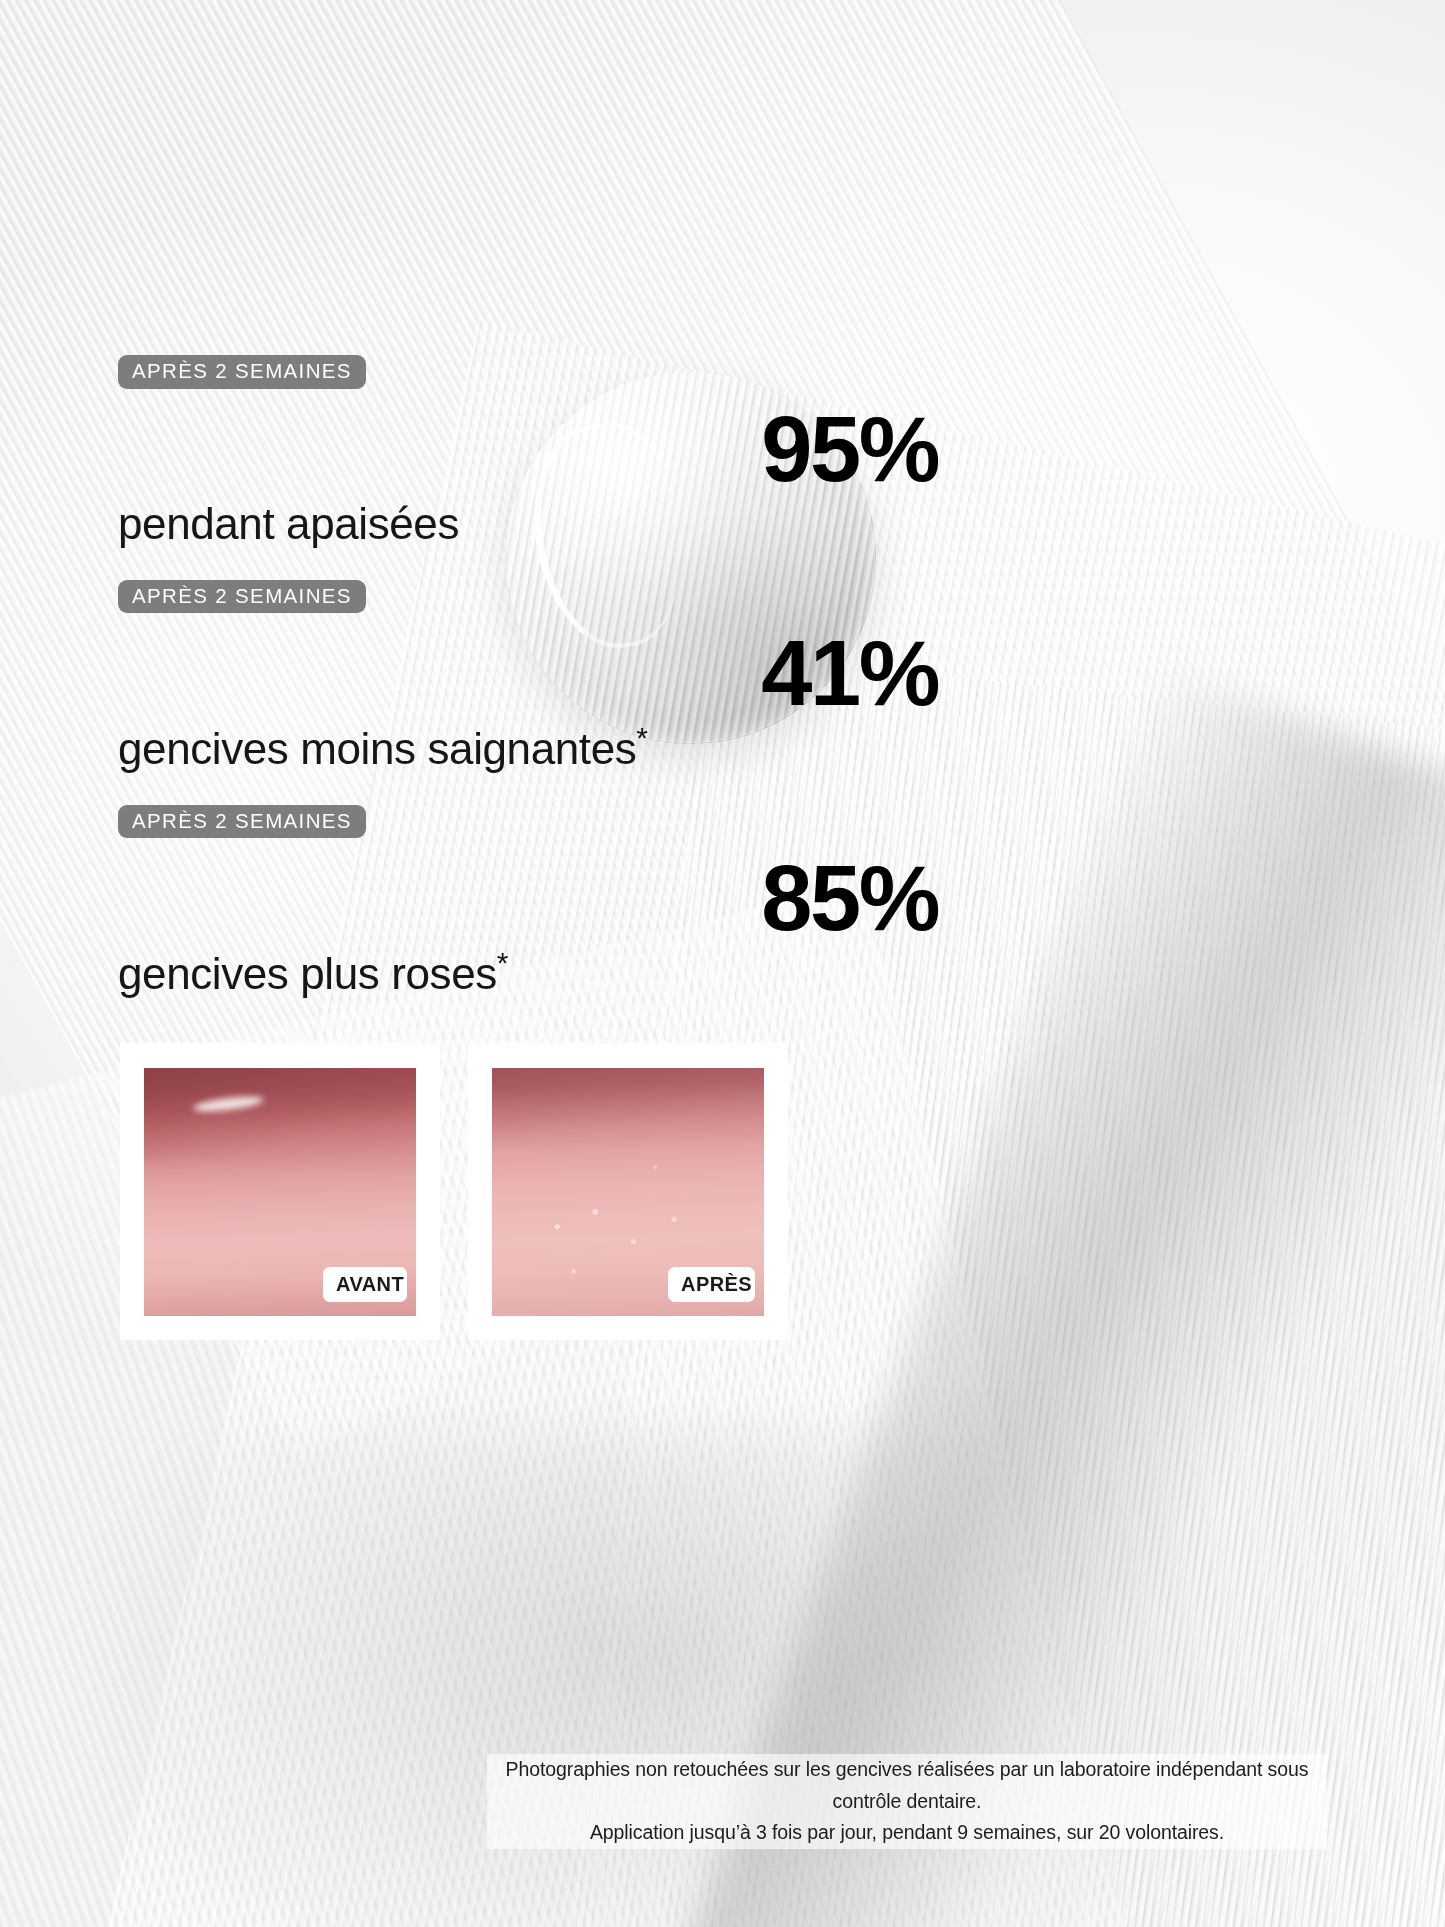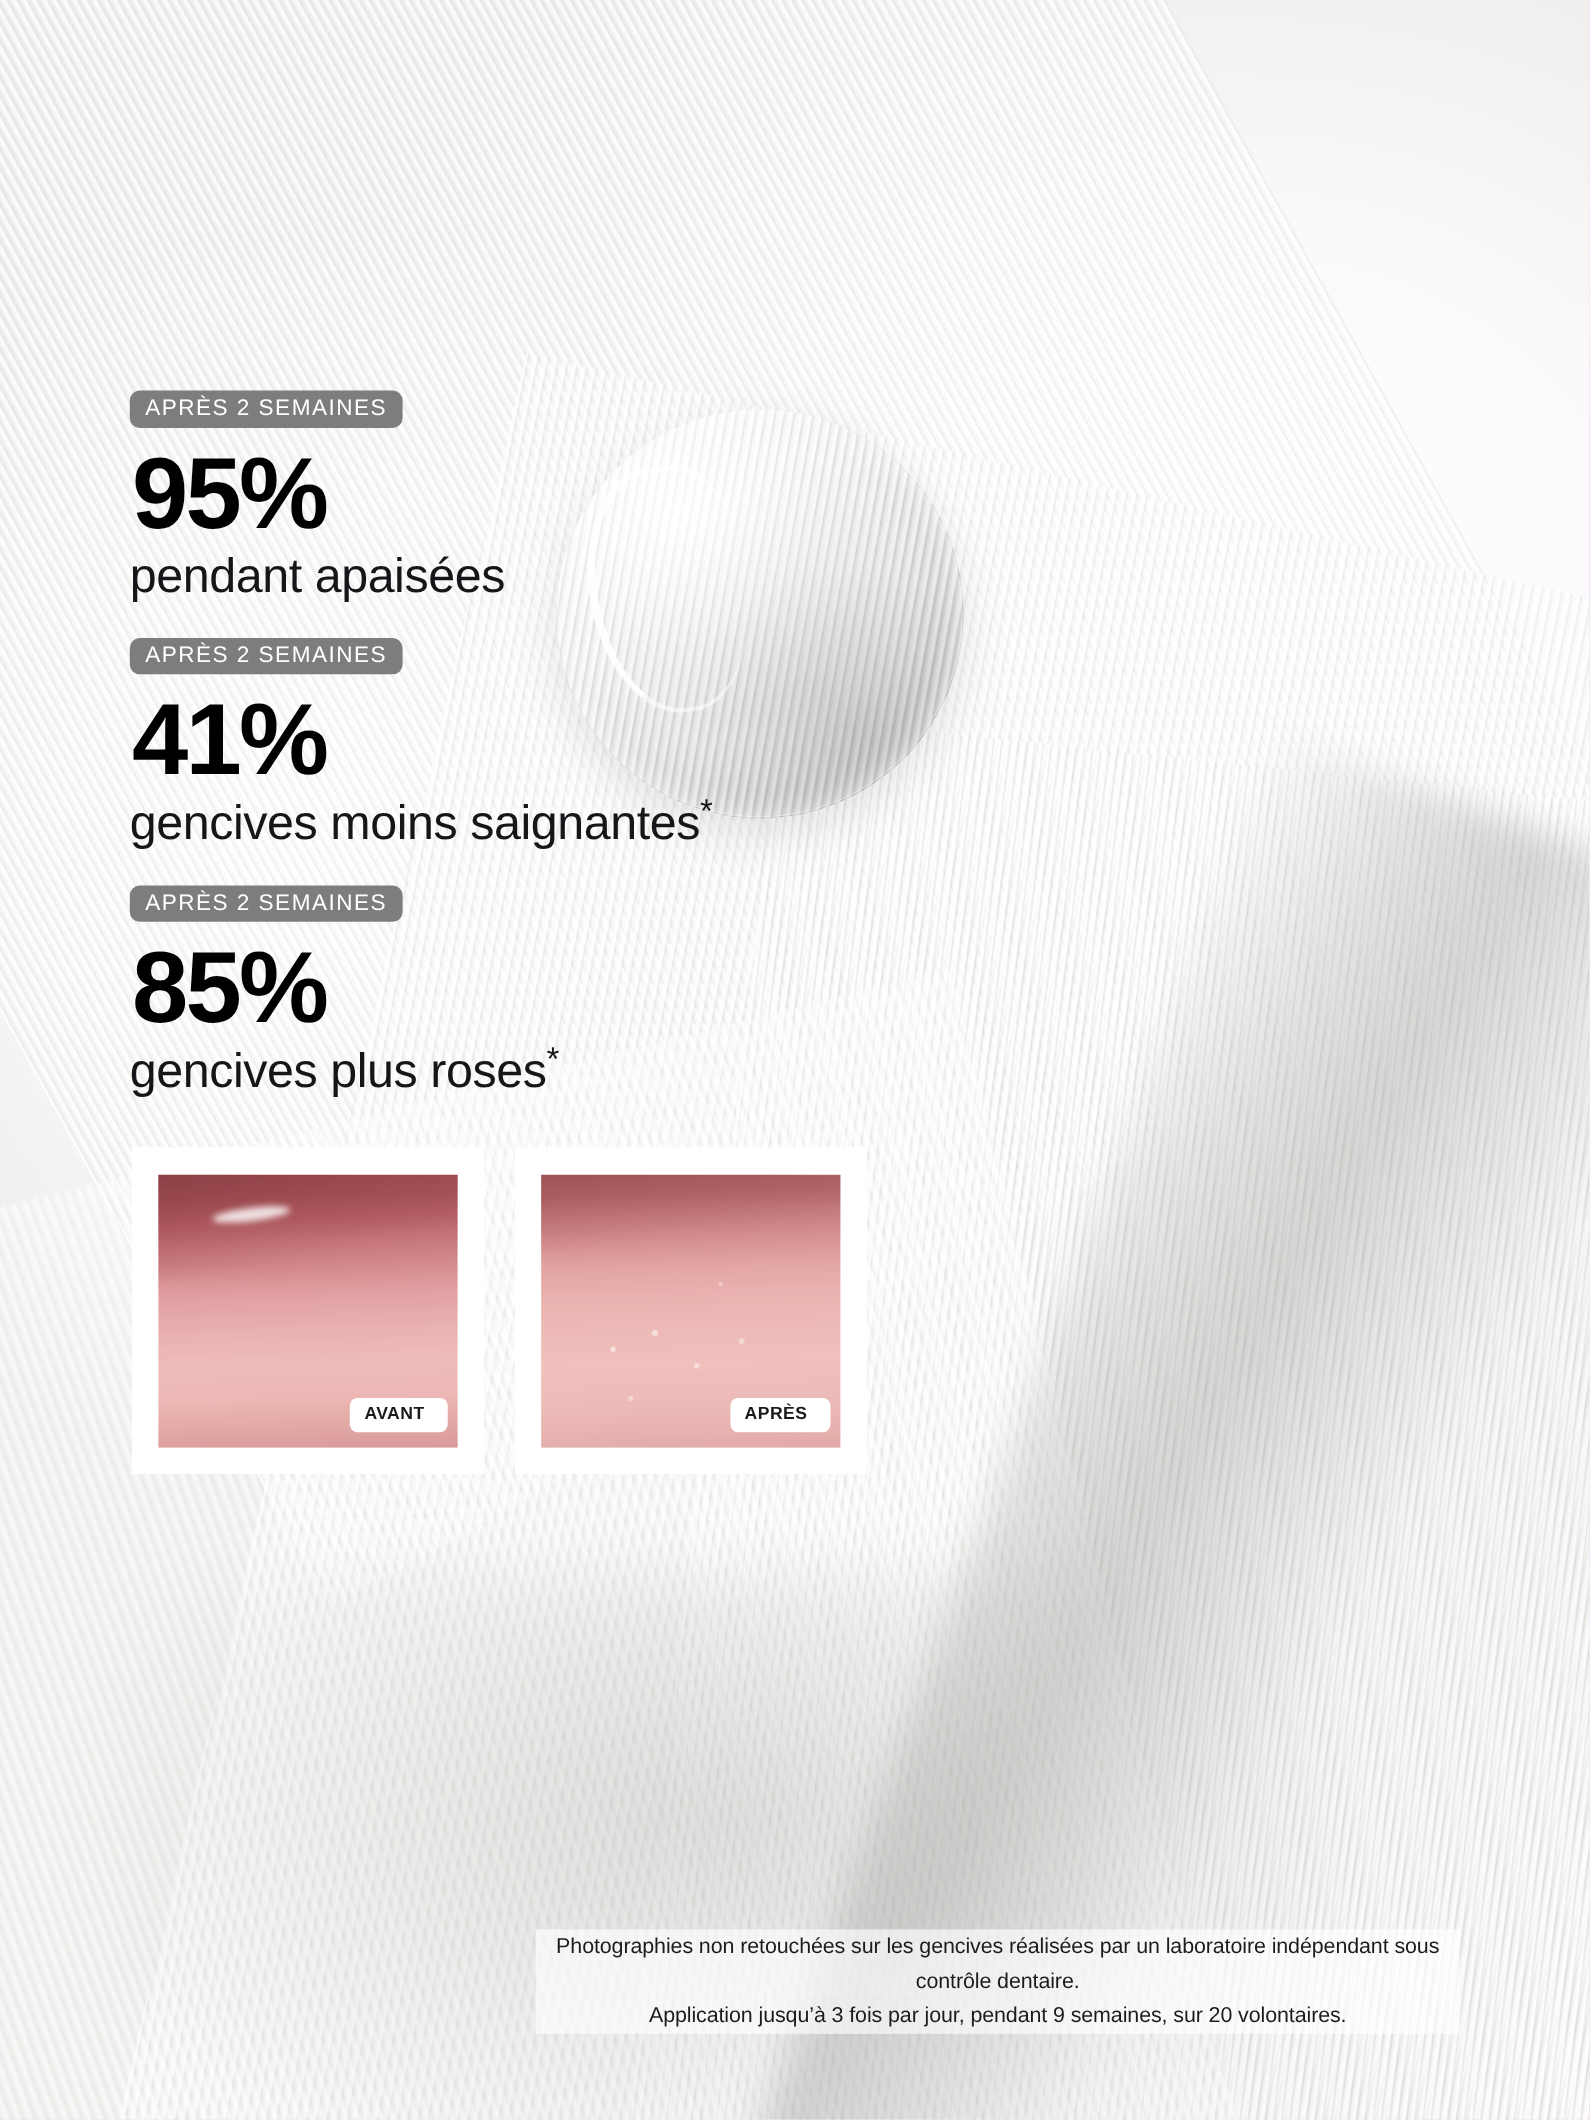--- a/index.html
+++ b/index.html
@@ -215,20 +215,21 @@
     line-height: 1;
     white-space: nowrap;
   }
   .stat-value {
     font-size: 92px;
     font-weight: 700;
     color: #000000;
     letter-spacing: -2.5px;
     line-height: 1.02;
     margin: 14px 0 0 2px;
+    text-align: right;
   }
   .stat-label {
     font-size: 44px;
     font-weight: 400;
     color: #16161a;
     letter-spacing: -0.4px;
     line-height: 1.08;
     margin: 4px 0 0 0;
     white-space: nowrap;
   }
@@ -333,24 +334,24 @@
       radial-gradient(circle at 30% 82%, rgba(255,255,255,0.40) 0 1.8px, rgba(255,255,255,0) 2.8px),
       radial-gradient(circle at 74% 88%, rgba(255,255,255,0.38) 0 2px, rgba(255,255,255,0) 3px),
       radial-gradient(circle at 60% 40%, rgba(255,255,255,0.30) 0 1.6px, rgba(255,255,255,0) 2.6px);
   }
   .photo-tag {
     position: absolute;
     right: 9px;
     bottom: 14px;
     background: #ffffff;
     color: #1a1a1a;
-    font-size: 16px;
+    font-size: 20px;
     font-weight: 700;
     letter-spacing: 0.4px;
-    padding: 7px 21px 8px 13px;
+    padding: 7px 3px 8px 13px;
     border-radius: 7px;
     line-height: 1;
     z-index: 3;
   }
 
   
   .footnote {
     position: absolute;
     right: 118px;
     bottom: 78px;

